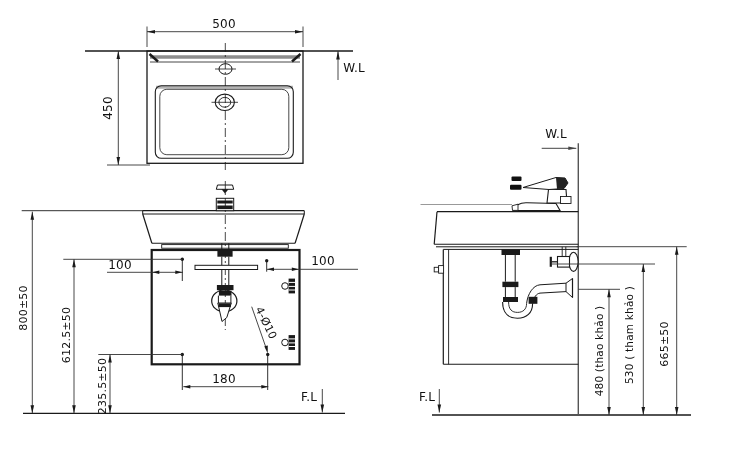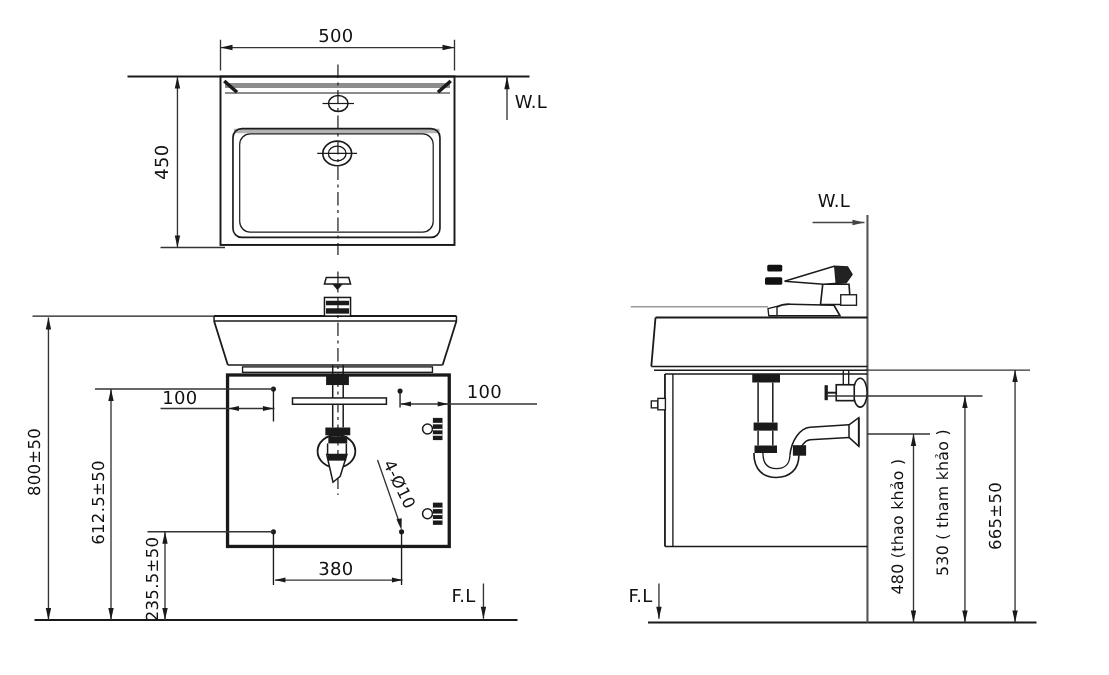--- a/index.html
+++ b/index.html
@@ -271,21 +271,21 @@
   <div class="lbl big" style="left:224px;top:24px;">500</div>
   <div class="lbl big v" style="left:108px;top:108px;">450</div>
   <div class="lbl big" style="left:354px;top:68px;">W.L</div>
 
   <div class="lbl v" style="left:23px;top:308px;">800±50</div>
   <div class="lbl v" style="left:66px;top:335px;">612.5±50</div>
   <div class="lbl v" style="left:102px;top:386px;">235.5±50</div>
   <div class="lbl big" style="left:120px;top:265px;">100</div>
   <div class="lbl big" style="left:323px;top:261px;">100</div>
   <div class="lbl diag" style="left:266px;top:323px;">4-Ø10</div>
-  <div class="lbl big" style="left:224px;top:379px;">380</div>
+  <div class="lbl big" style="left:224px;top:379px;">180</div>
   <div class="lbl big" style="left:309px;top:397px;">F.L</div>
 
   <div class="lbl big" style="left:556px;top:134px;">W.L</div>
   <div class="lbl sm v" style="left:599px;top:351px;">480 (thao khảo )</div>
   <div class="lbl sm v" style="left:629px;top:335px;">530 ( tham khảo )</div>
   <div class="lbl v" style="left:664px;top:344px;">665±50</div>
   <div class="lbl big" style="left:427px;top:397px;">F.L</div>
 
 </div>
 

